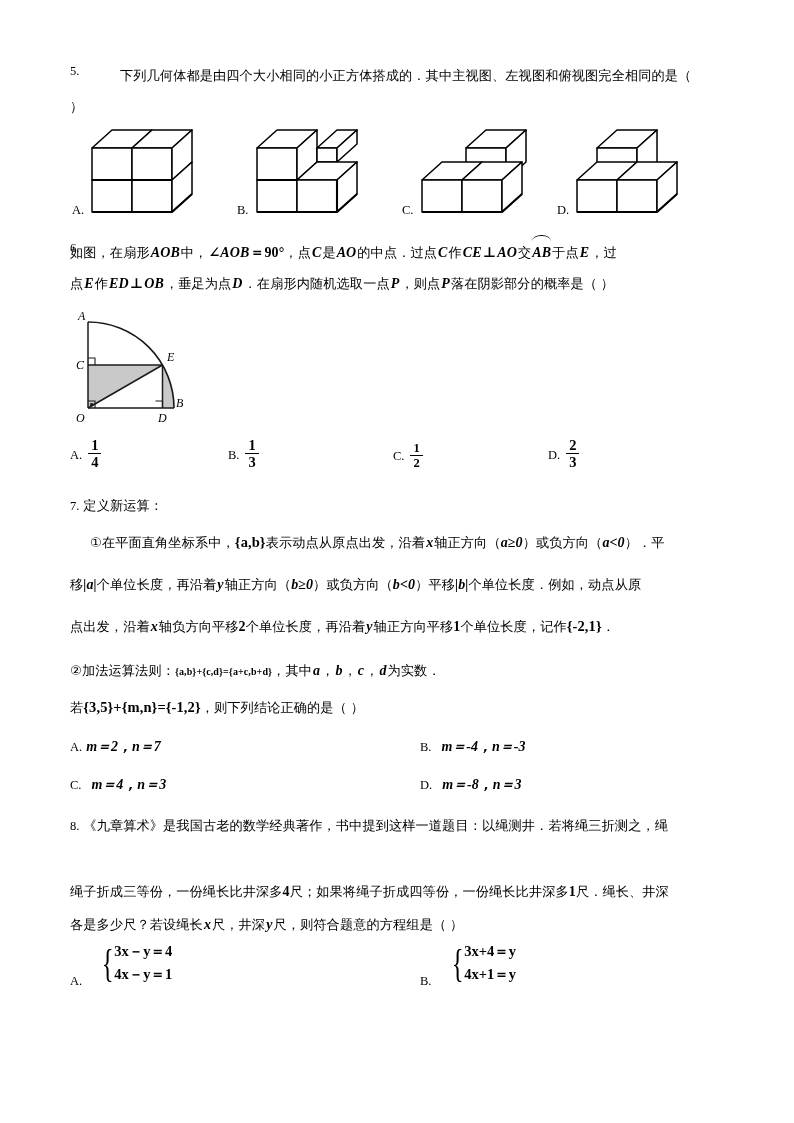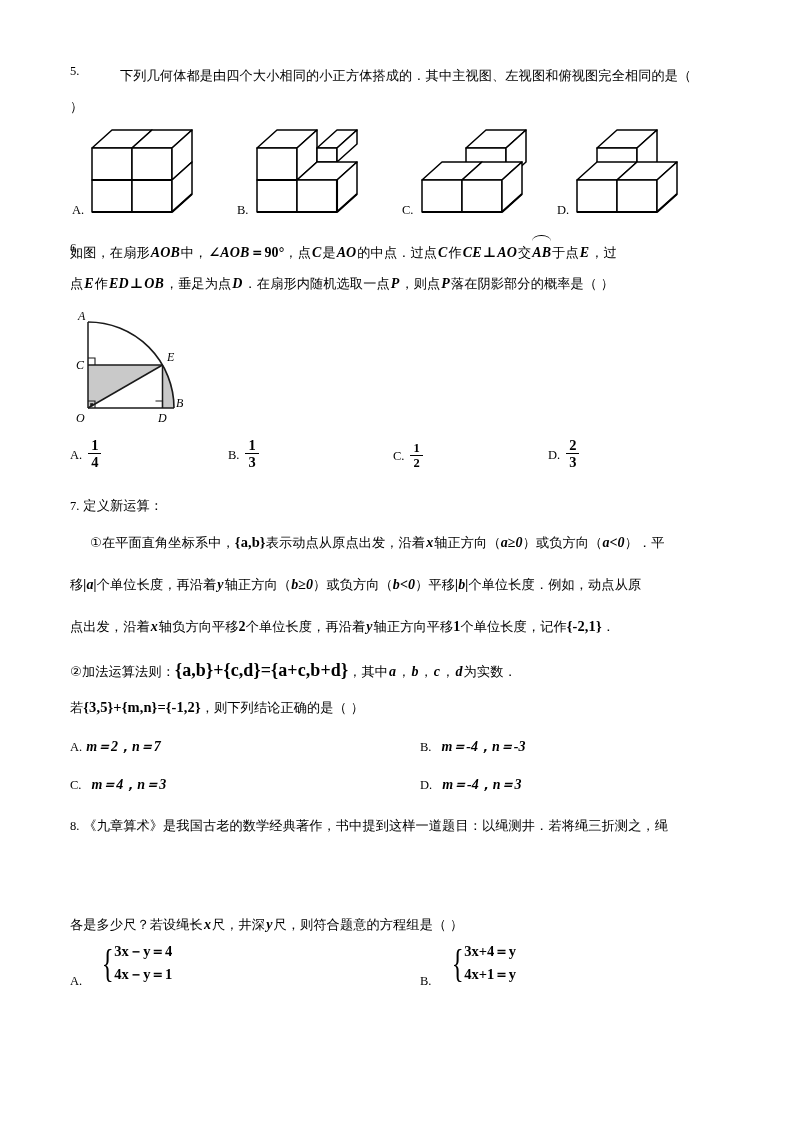--- a/index.html
+++ b/index.html
@@ -325,47 +325,50 @@
 
   <div class="blk qtext" style="left:70px; top:569px; width:700px;">
     <span>移</span><span class="mn" style="font-style:italic;">|a|</span><span>个单位长度，再沿着</span><span class="mv">y</span><span>轴正方向（</span><span class="mn" style="font-style:italic;">b≥0</span><span>）或负方向（</span><span class="mn" style="font-style:italic;">b&lt;0</span><span>）平移</span><span class="mn" style="font-style:italic;">|b|</span><span>个单位长度．例如，动点从原</span>
   </div>
 
   <div class="blk qtext" style="left:70px; top:611px; width:700px;">
     <span>点出发，沿着</span><span class="mv">x</span><span>轴负方向平移</span><span class="mn">2</span><span>个单位长度，再沿着</span><span class="mv">y</span><span>轴正方向平移</span><span class="mn">1</span><span>个单位长度，记作</span><span class="setn" style="font-size:14.5px;">{-2,1}</span><span>．</span>
   </div>
 
   <div class="blk qtext" style="left:70px; top:655px; width:700px;">
-    <span>②加法运算法则：</span><span class="setn" style="font-size:18px;">{a,b}+{c,d}={a+c,b+d}</span><span>，其中</span><span class="mv">a</span><span>，</span><span class="mv">b</span><span>，</span><span class="mv">c</span><span>，</span><span class="mv">d</span><span>为实数．</span>
+    <span>②加法运算法则：</span><span class="setn" style="font-size:10px;">{a,b}+{c,d}={a+c,b+d}</span><span>，其中</span><span class="mv">a</span><span>，</span><span class="mv">b</span><span>，</span><span class="mv">c</span><span>，</span><span class="mv">d</span><span>为实数．</span>
   </div>
 
   <div class="blk qtext" style="left:70px; top:692px; width:700px;">
     <span>若</span><span class="setn" style="font-size:14.5px;">{3,5}+{m,n}={-1,2}</span><span>，则下列结论正确的是（        ）</span>
   </div>
 
   <div class="blk" style="left:70px; top:737px;">
     <span class="opt-label">A.</span>
     <span class="mn" style="font-style:italic; ">m＝2，n＝7</span>
   </div>
   <div class="blk" style="left:420px; top:737px;">
     <span class="opt-label">B.</span>
     <span class="mn" style="font-style:italic; margin-left:6px;">m＝-4，n＝-3</span>
   </div>
   <div class="blk" style="left:70px; top:775px;">
     <span class="opt-label">C.</span>
     <span class="mn" style="font-style:italic; margin-left:6px;">m＝4，n＝3</span>
   </div>
   <div class="blk" style="left:420px; top:775px;">
     <span class="opt-label">D.</span>
-    <span class="mn" style="font-style:italic; margin-left:6px;">m＝-4，n＝3</span>
+    <span class="mn" style="font-style:italic; margin-left:6px;">m＝-8，n＝3</span>
   </div>
 
   <div class="blk qtext" style="left:70px; top:810px; width:700px;">
     <span class="qnum">8.</span>
     <span>《九章算术》是我国古老的数学经典著作，书中提到这样一道题目：以绳测井．若将绳三折测之，绳</span>
+  </div>
+  <div class="blk qtext" style="left:70px; top:876px; width:700px;">
+    <span>绳子折成三等份，一份绳长比井深多</span><span class="mn">4</span><span>尺；如果将绳子折成四等份，一份绳长比井深多</span><span class="mn">1</span><span>尺．绳长、井深</span>
   </div>
   <div class="blk qtext" style="left:70px; top:909px; width:700px;">
     <span>各是多少尺？若设绳长</span><span class="mv">x</span><span>尺，井深</span><span class="mv">y</span><span>尺，则符合题意的方程组是（        ）</span>
   </div>
 
   <div class="blk" style="left:70px; top:940px;">
     <span class="opt-label" style="position:absolute; left:0; top:34px;">A.</span>
     <span class="sys" style="margin-left:28px;">
       <span class="brace">{</span>
       <span class="eqs">

